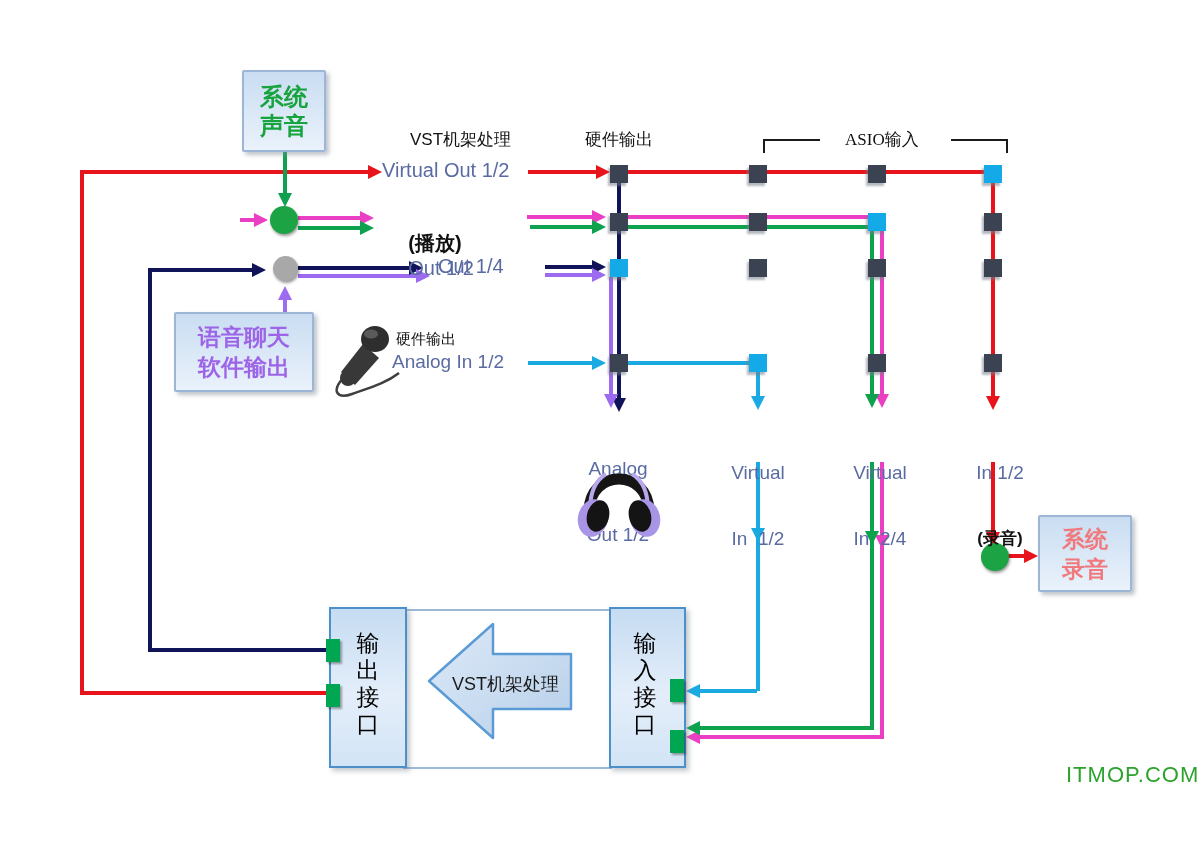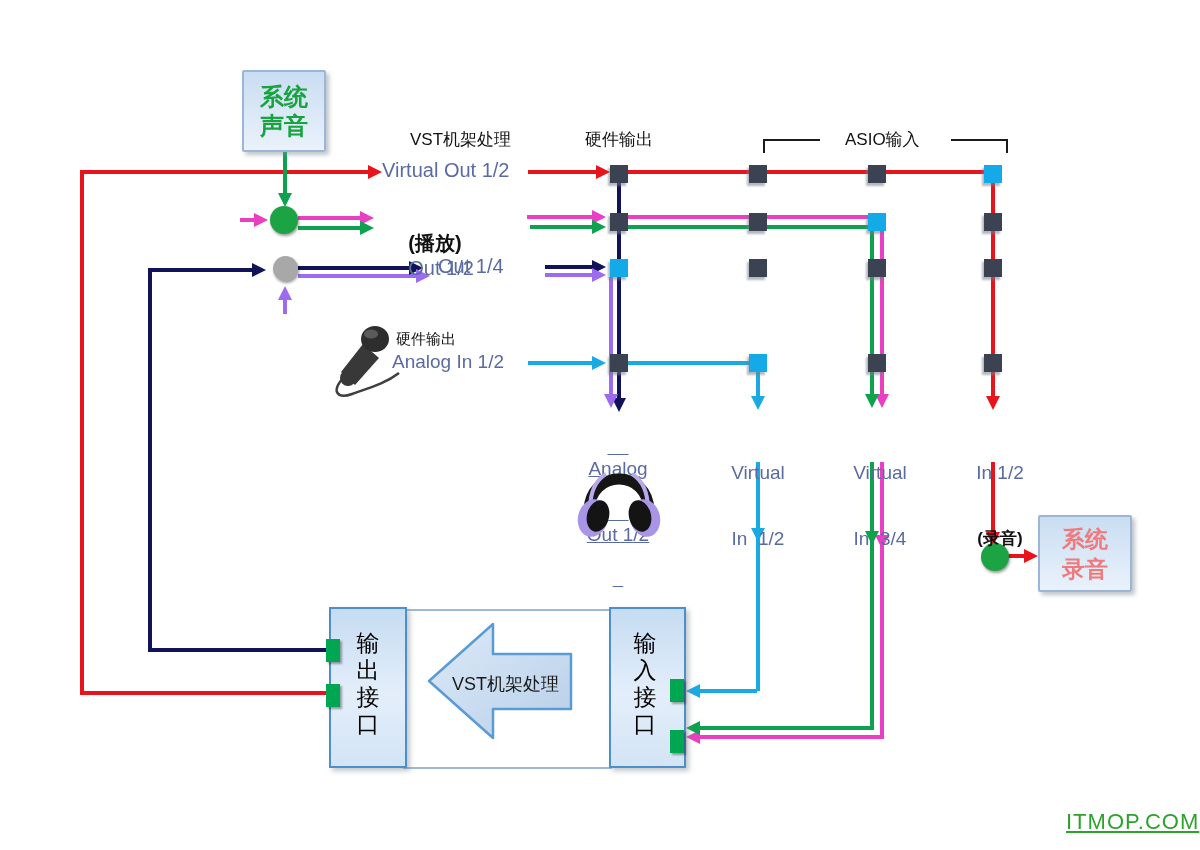--- a/index.html
+++ b/index.html
@@ -134,53 +134,57 @@
   <div class="ar ar-l c-cyn" style="left:686px;top:684px;"></div>
 
   <div class="circle grn-c" style="left:270px;top:206px;width:28px;height:28px;"></div>
   <div class="circle gry-c" style="left:273px;top:256px;width:25px;height:25px;"></div>
   <div class="circle grn-c" style="left:981px;top:543px;width:28px;height:28px;"></div>
 
   <div class="srcbox" style="left:242px;top:70px;width:80px;height:78px;font-size:24px;line-height:29px;color:#17a33d;">
     <span>系统</span>
     <span>声音</span>
   </div>
+  <div class="srcbox" style="left:174px;top:312px;width:136px;height:76px;font-size:23px;line-height:30px;color:#9d64e8;">
+    <span>语音聊天</span>
+    <span>软件输出</span>
+  </div>
   <div class="srcbox" style="left:1038px;top:515px;width:90px;height:73px;font-size:23px;line-height:30px;color:#f0797d;">
     <span>系统</span>
     <span>录音</span>
   </div>
 
   <div class="hdr" style="left:410px;top:128px;">VST机架处理</div>
   <div class="hdr" style="left:585px;top:128px;">硬件输出</div>
-  <div class="hdr" style="left:845px;top:128px;">ASIO输入</div>
+  <div class="hdr" style="left:845px;top:128px;font-family:Liberation Serif, serif;">ASIO输入</div>
   <div class="ln b-blk" style="left:763px;top:139px;width:57px;height:2px;"></div>
   <div class="ln b-blk" style="left:763px;top:139px;width:2px;height:14px;"></div>
   <div class="ln b-blk" style="left:951px;top:139px;width:57px;height:2px;"></div>
   <div class="ln b-blk" style="left:1006px;top:139px;width:2px;height:14px;"></div>
 
   <div class="rowlab" style="left:382px;top:159px;">Virtual Out 1/2</div>
   <div class="rowlab" style="left:386px;top:207px;">
     <span class="blk">(播放)</span>
     <span>Out 1/2</span>
   </div>
   <div class="rowlab" style="left:438px;top:255px;">Out 1/4</div>
   <div class="hdr" style="left:396px;top:330px;font-size:15px;">硬件输出</div>
   <div class="rowlab" style="left:392px;top:351px;font-size:19px;">Analog In 1/2</div>
 
-  <div class="col-label" style="left:566px;top:414px;width:104px;text-decoration:underline;">
+  <div class="col-label" style="left:566px;top:414px;width:104px;">
     <div>Analog</div>
     <div>Out 1/2</div>
   </div>
   <div class="col-label" style="left:706px;top:418px;width:104px;">
     <div>Virtual</div>
     <div>In  1/2</div>
   </div>
   <div class="col-label" style="left:828px;top:418px;width:104px;">
     <div>Virtual</div>
-    <div>In  3/4</div>
+    <div>In  2/4</div>
   </div>
   <div class="col-label" style="left:958px;top:418px;width:84px;">
     <div>In 1/2</div>
     <div class="blk" style="font-size:17px;">(录音)</div>
   </div>
 
   <div style="position:absolute;left:328px;top:322px;width:76px;height:78px;">
     <svg width="76" height="78" viewBox="0 0 76 78">
       <path d="M16 55 C2 70 10 77 24 72 C44 65 58 61 71 51" stroke="#3f3f3f" stroke-width="2.5" fill="none"></path>
       <polygon points="35,22 51,36 27,63 13,50" fill="#383838"></polygon>
@@ -230,15 +234,15 @@
       <polygon points="4,63 68,6 68,36 146,36 146,91 68,91 68,120" fill="url(#ag)" stroke="#5b9bd5" stroke-width="2.5" stroke-linejoin="round"></polygon>
     </svg>
   </div>
   <div style="position:absolute;left:443px;top:672px;width:125px;text-align:center;font-size:18px;color:#1a1a1a;">VST机架处理</div>
 
   <div class="port" style="left:326px;top:639px;"></div>
   <div class="port" style="left:326px;top:684px;"></div>
   <div class="port" style="left:670px;top:679px;"></div>
   <div class="port" style="left:670px;top:730px;"></div>
 
-  <div class="watermark" style="left:1066px;top:809px;text-decoration:underline;">ITMOP.COM</div>
+  <div class="watermark" style="left:1066px;top:762px;">ITMOP.COM</div>
 
 </div>
 
 </body></html>

